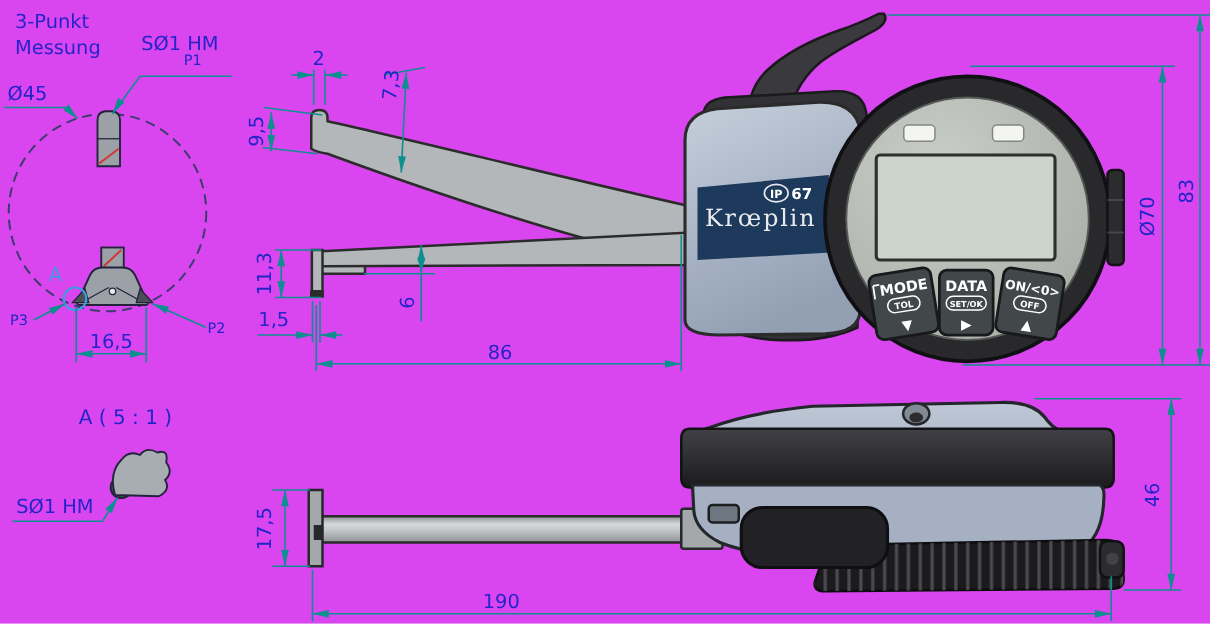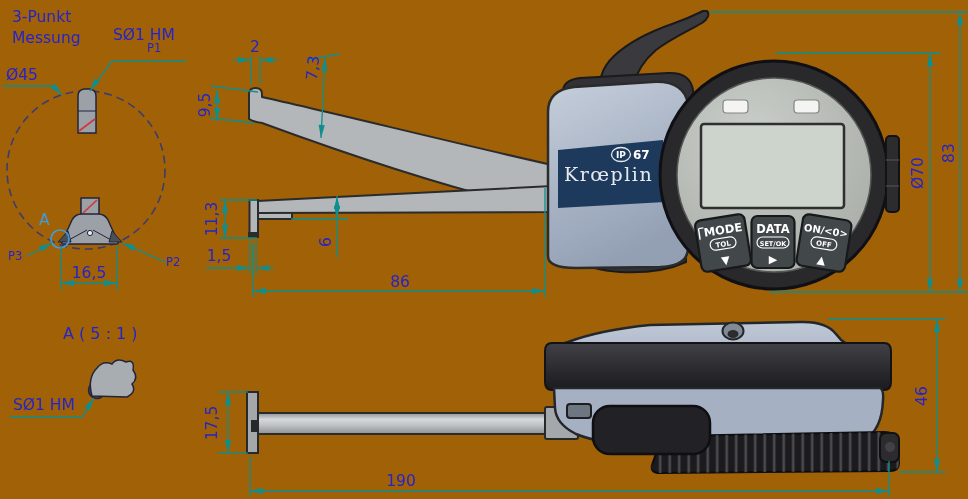--- a/index.html
+++ b/index.html
@@ -1,16 +1,16 @@
 <!DOCTYPE html>
 <html><head>
 <meta charset="utf-8">
 <style>
   html,body{margin:0;padding:0;background:#ffffff;}
-  .stage{position:relative;width:968px;height:499px;background:#a16207;overflow:hidden;
+  .stage{position:relative;width:968px;height:499px;background:#d946ef;overflow:hidden;
          font-family:"DejaVu Sans", sans-serif;}
   svg{position:absolute;left:0;top:0;}
   text{font-family:"DejaVu Sans", sans-serif;}
   .dim{fill:#2424c8;font-size:15.5px;}
   .dim-sm{fill:#2424c8;font-size:11.5px;}
   .lite{fill:#3d9de0;}
   .brand{font-family:"DejaVu Serif", serif;fill:#e9eaf0;letter-spacing:1.5px;font-size:19px;}
   .btn-label{fill:#ffffff;font-weight:bold;font-size:11.5px;}
   .btn-label-sm{fill:#ffffff;font-weight:bold;font-size:10px;}
   .pill-text{fill:#ffffff;font-weight:bold;font-size:7px;}

